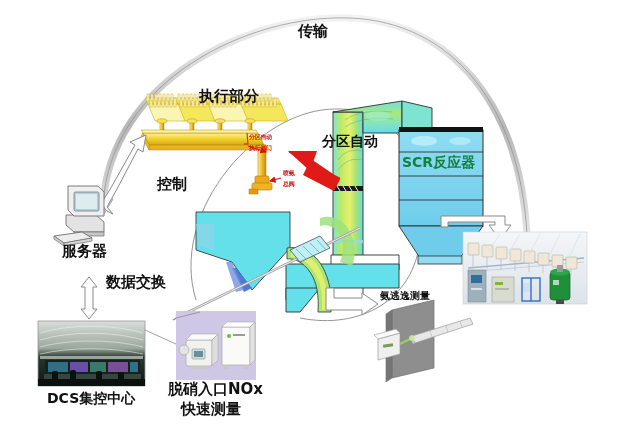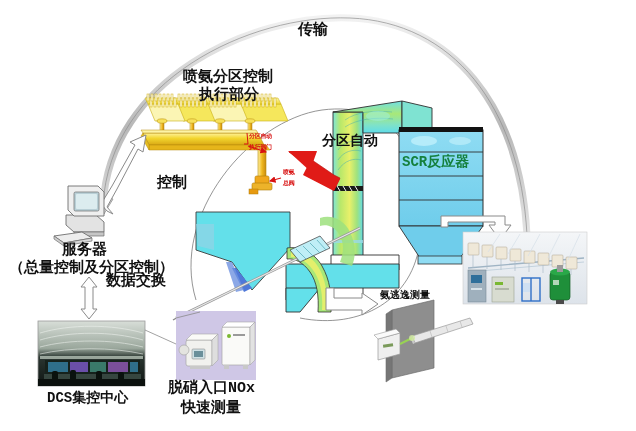--- a/index.html
+++ b/index.html
@@ -1,18 +1,18 @@
 <!DOCTYPE html>
 <html><head>
 <meta charset="utf-8">
 <style>
   html,body{margin:0;padding:0;background:#ffffff;}
   body{width:636px;height:431px;overflow:hidden;
        font-family:"DejaVu Sans","Liberation Sans",sans-serif;}
-  #stage{position:relative;width:636px;height:431px;background:#fff;font-family:Liberation Mono, monospace;}
+  #stage{position:relative;width:636px;height:431px;background:#fff;}
   .lbl{position:absolute;font-weight:bold;color:#111;line-height:1.12;
        white-space:nowrap;text-align:center;}
   .redlbl{position:absolute;color:#d81212;font-weight:bold;line-height:1.1;
        white-space:nowrap;text-align:center;letter-spacing:-.3px;}
   svg{position:absolute;left:0;top:0;overflow:visible;}
 </style>
 </head>
 <body>
 
 <div id="stage">
@@ -466,34 +466,32 @@
     <rect x="383" y="344" width="10" height="3" fill="#7a9a5a" transform="rotate(-8 388 345)"></rect>
 
     <path d="M400,344 L412,338" stroke="#9ade4a" stroke-width="2" opacity=".85"></path>
     <circle cx="412" cy="338" r="3" fill="#cfe8a0" opacity=".8"></circle>
   </g>
 
 </svg>
 
 <div class="lbl" style="left:298px;top:23px;font-size:15px;">传输</div>
 
-<div class="lbl" style="left:183px;top:70px;font-size:15px;">喷氨分区控制</div>
 <div class="lbl" style="left:199px;top:88px;font-size:15px;">执行部分</div>
 
 <div class="lbl" style="left:157px;top:176px;font-size:15px;">控制</div>
 
 <div class="lbl" style="left:322px;top:134px;font-size:14px;">分区自动</div>
 
 <div class="lbl" style="left:402px;top:155px;font-size:14px;color:#15803d;">SCR反应器</div>
 
 
 <div class="lbl" style="left:380px;top:290px;font-size:10px;">氨逃逸测量</div>
 
 <div class="lbl" style="left:62px;top:243px;font-size:15px;">服务器</div>
-<div class="lbl" style="left:9px;top:261px;font-size:15px;">（总量控制及分区控制）</div>
 
 <div class="lbl" style="left:106px;top:274px;font-size:15px;">数据交换</div>
 
 <div class="lbl" style="left:47px;top:391px;font-size:14px;">DCS集控中心</div>
 
 <div class="lbl" style="left:168px;top:381px;font-size:15px;">脱硝入口NOx</div>
 <div class="lbl" style="left:181px;top:401px;font-size:15px;">快速测量</div>
 
 <div class="redlbl" style="left:249px;top:134px;font-size:6px;">分区自动</div>
 <div class="redlbl" style="left:249px;top:145px;font-size:6px;">执行阀门</div>

